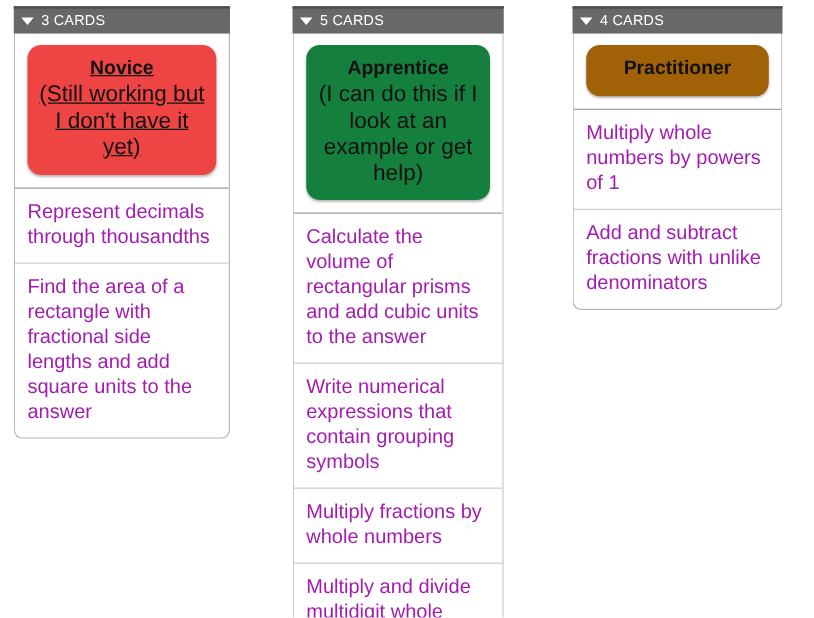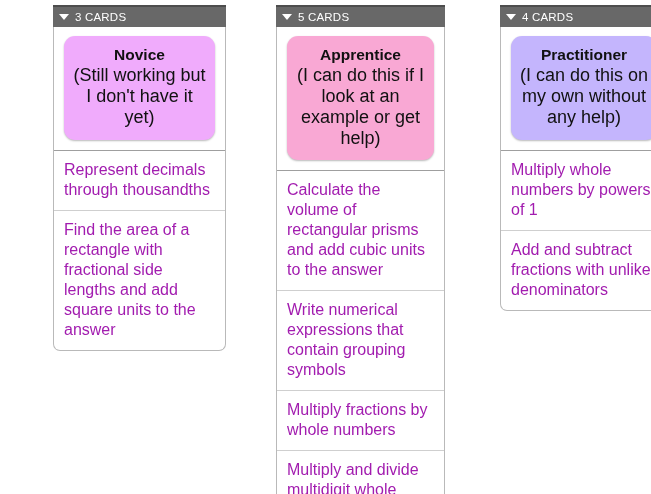--- a/index.html
+++ b/index.html
@@ -18,21 +18,20 @@
   #board {
     position: relative;
     width: 651px;
     height: 494px;
   }
 
   .column {
     position: absolute;
     top: 5px;
     box-sizing: border-box;
-    margin-left: 42px;
   }
 
   
   .col-header {
     box-sizing: border-box;
     height: 22px;
     background: #686868;
     border-top: 2px solid #4d4d4d;
     color: #ffffff;
     display: flex;
@@ -114,63 +113,62 @@
 
 <div id="board">
 
   <div class="column" style="left:11px; width:173px;">
     <div class="col-header">
       <span class="caret-icon"></span>
       <span class="col-header-label">3 CARDS</span>
     </div>
     <div class="col-body">
       <div class="tile-wrap">
-        <div class="tile" style="background:#f0abfc;">
+        <div class="tile" style="background:#ef4444;text-decoration:underline;">
           <span class="tile-title">Novice</span>
           <span class="tile-sub">(Still working but I don't have it yet)</span>
         </div>
       </div>
       <ul class="card-list">
         <li class="card-row">Represent decimals through thousandths</li>
         <li class="card-row">Find the area of a rectangle with fractional side lengths and add square units to the answer</li>
       </ul>
     </div>
   </div>
 
   <div class="column" style="left:234px; width:169px;">
     <div class="col-header">
       <span class="caret-icon"></span>
       <span class="col-header-label">5 CARDS</span>
     </div>
     <div class="col-body">
       <div class="tile-wrap">
-        <div class="tile" style="background:#f9a8d4;">
+        <div class="tile" style="background:#15803d;">
           <span class="tile-title">Apprentice</span>
           <span class="tile-sub">(I can do this if I look at an example or get help)</span>
         </div>
       </div>
       <ul class="card-list">
         <li class="card-row">Calculate the volume of rectangular prisms and add cubic units to the answer</li>
         <li class="card-row">Write numerical expressions that contain grouping symbols</li>
         <li class="card-row">Multiply fractions by whole numbers</li>
         <li class="card-row">Multiply and divide multidigit whole numbers using the standard and partial-quotients algorithms</li>
       </ul>
     </div>
   </div>
 
   <div class="column" style="left:458px; width:168px;">
     <div class="col-header">
       <span class="caret-icon"></span>
       <span class="col-header-label">4 CARDS</span>
     </div>
     <div class="col-body">
       <div class="tile-wrap">
-        <div class="tile" style="background:#c4b5fd;">
+        <div class="tile" style="background:#a16207;">
           <span class="tile-title">Practitioner</span>
-          <span class="tile-sub">(I can do this on my own without any help)</span>
         </div>
       </div>
       <ul class="card-list">
         <li class="card-row">Multiply whole numbers by powers of 1</li>
         <li class="card-row">Add and subtract fractions with unlike denominators</li>
       </ul>
     </div>
   </div>
 
 </div>

